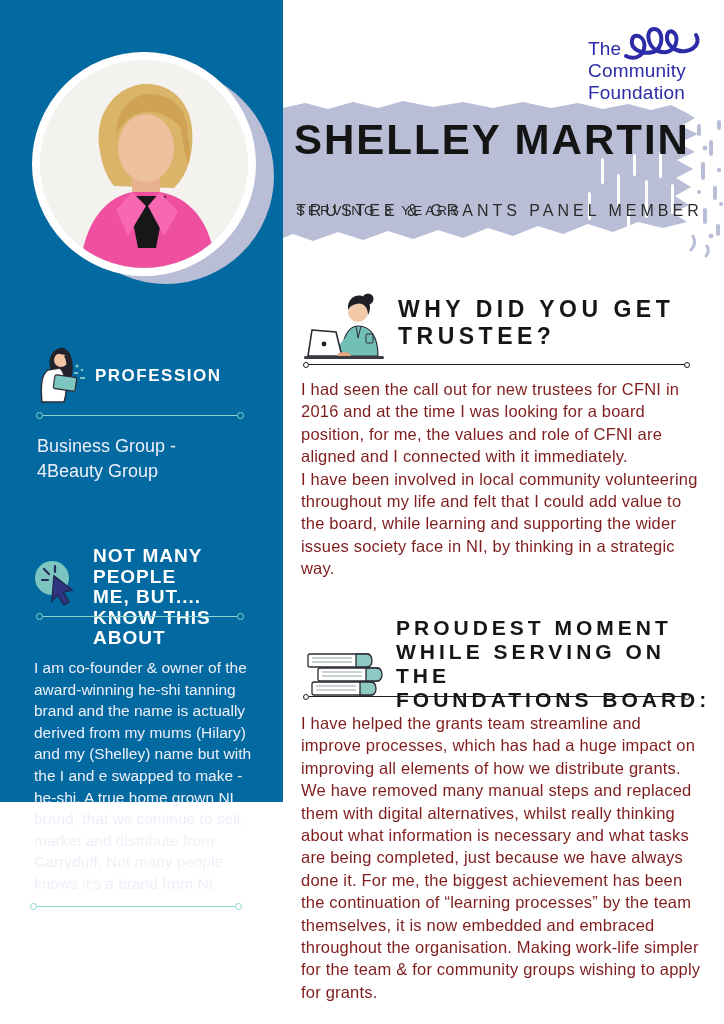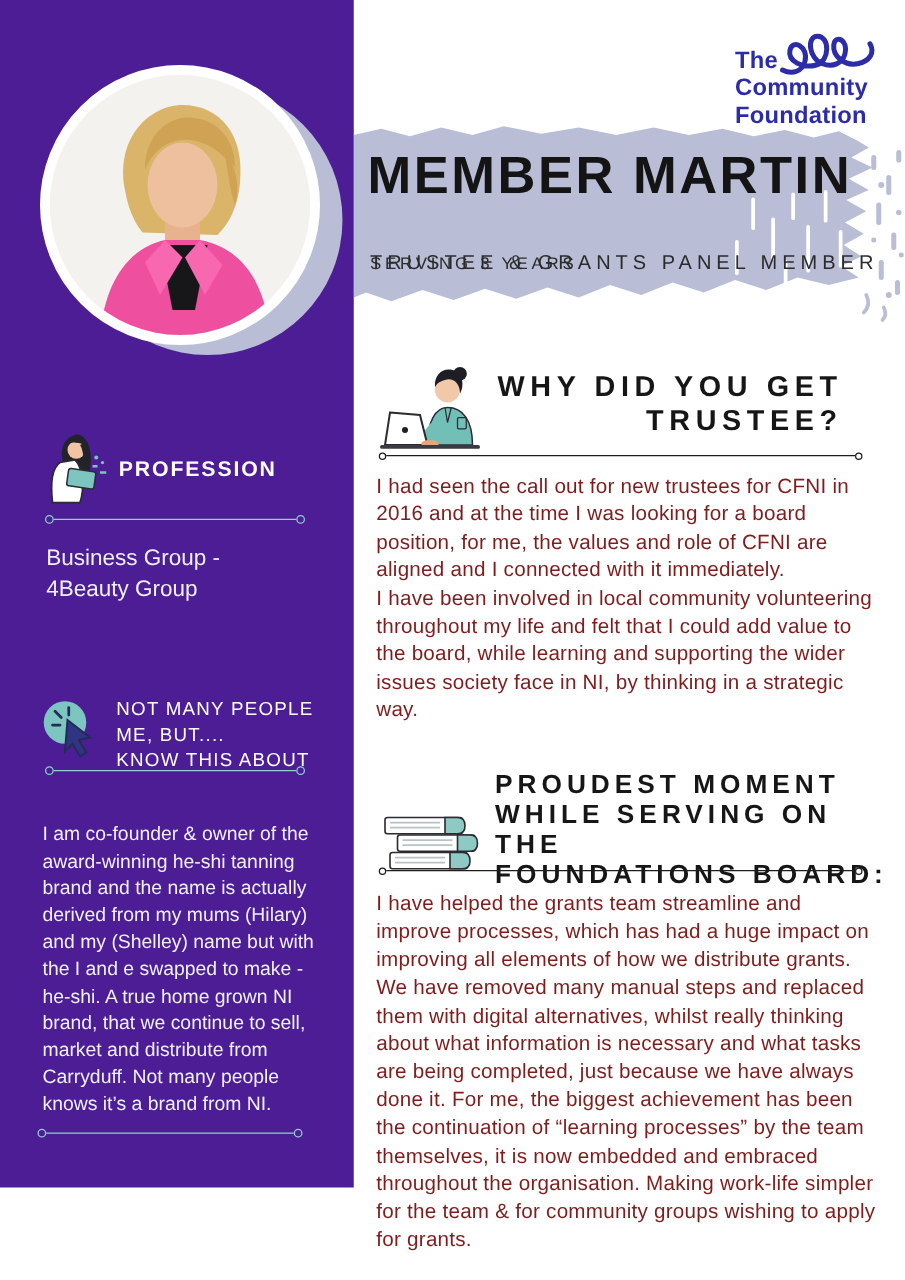--- a/index.html
+++ b/index.html
@@ -3,49 +3,49 @@
 <meta charset="utf-8">
 <style>
   html,body{margin:0;padding:0;background:#ffffff;}
   .page{
     position:relative;width:724px;height:1024px;overflow:hidden;background:#ffffff;
     font-family:"Liberation Sans", sans-serif;
   }
   .abs{position:absolute;}
 
   
-  .sidebar{left:0;top:0;width:283px;height:950px;background:#4c1d95;}
+  .sidebar{left:0;top:0;width:283px;height:802px;background:#0369a1;}
 
   
   .photo-wrap{left:32px;top:52px;width:244px;height:240px;}
   .crescent{position:absolute;left:26px;top:16px;width:216px;height:216px;border-radius:50%;background:#b9bdd6;}
   .photo-circle{position:absolute;left:0;top:0;width:208px;height:208px;border-radius:50%;
     border:8px solid #ffffff;background:#f4f2ef;overflow:hidden;}
 
   
   .side-heading{color:#ffffff;font-weight:700;font-size:17px;letter-spacing:1.5px;}
-  .fact-heading{color:#ffffff;font-weight:400;font-size:15px;letter-spacing:1px;line-height:20.5px;margin-top:12px;}
+  .fact-heading{color:#ffffff;font-weight:700;font-size:19px;letter-spacing:1px;line-height:20.5px;}
   .side-body{color:#eef0f8;font-size:15.5px;line-height:21.6px;margin-top:11px;}
   .prof-line{color:#eef0f8;font-size:18px;line-height:25px;}
 
   .teal-sep{display:flex;align-items:center;height:7px;}
   .teal-sep .dot{width:5px;height:5px;border:1.4px solid #8fd2cb;border-radius:50%;background:transparent;flex:0 0 auto;}
   .teal-sep .line{flex:1;height:1.6px;background:#8fd2cb;}
 
   
-  .logo-word{color:#2c2ca8;font-weight:700;font-size:19px;letter-spacing:0.2px;line-height:21px;}
+  .logo-word{color:#2c2ca8;font-weight:400;font-size:19px;letter-spacing:0.2px;line-height:21px;}
 
   
   .name-title{color:#141414;font-weight:800;font-size:42px;letter-spacing:2px;white-space:nowrap;}
   .role-line{color:#2b2b2b;font-size:16px;letter-spacing:4px;white-space:nowrap;margin-top:24px;}
   .serving-line{color:#2b2b2b;font-size:13.5px;letter-spacing:3px;white-space:nowrap;}
 
   
   .sec-heading{color:#161616;font-weight:800;letter-spacing:4.5px;}
-  .sec-heading.s1{font-size:23px;line-height:27px;text-align:right;}
+  .sec-heading.s1{font-size:23px;line-height:27px;}
   .sec-heading.s2{font-size:21px;line-height:24px;letter-spacing:4px;}
   .dark-sep{display:flex;align-items:center;height:7px;}
   .dark-sep .dot{width:4px;height:4px;border:1.5px solid #1c1c1c;border-radius:50%;background:#ffffff;flex:0 0 auto;}
   .dark-sep .line{flex:1;height:1.6px;background:#1c1c1c;}
   .sec-body{color:#7f1d1d;font-size:16.5px;line-height:22.4px;white-space:pre-line;letter-spacing:0.2px;}
 </style>
 </head>
 <body>
 
 <div class="page">
@@ -166,21 +166,21 @@
       <circle cx="422" cy="52" r="2.4"></circle>
       <circle cx="436" cy="74" r="2.2"></circle>
       <circle cx="428" cy="140" r="2.4"></circle>
       <circle cx="438" cy="108" r="2"></circle>
       <circle cx="416" cy="96" r="2"></circle>
       <path d="M410,140 q4,8 -2,14" stroke="#b9bdd6" stroke-width="3" fill="none" stroke-linecap="round"></path>
       <path d="M424,150 q3,6 -1,10" stroke="#b9bdd6" stroke-width="3" fill="none" stroke-linecap="round"></path>
     </g>
   </svg>
 
-  <div class="abs name-title" style="left:294px;top:116px">MEMBER MARTIN</div>
+  <div class="abs name-title" style="left:294px;top:116px">SHELLEY MARTIN</div>
   <div class="abs role-line" style="left:296px;top:178px">TRUSTEE &amp; GRANTS PANEL MEMBER</div>
   <div class="abs serving-line" style="left:296px;top:203px">SERVING 3 YEARS</div>
 
   <svg class="abs" style="left:302px;top:290px" width="84" height="72" viewBox="0 0 84 72">
 
     <circle cx="56" cy="22" r="10" fill="#f2c9a8"></circle>
     <path d="M46,20 C45,10 52,4 60,6 C68,8 70,18 66,25 C66,16 60,12 54,14 C50,15 47,17 46,20 Z" fill="#1e1e26"></path>
     <circle cx="66" cy="9" r="5.5" fill="#1e1e26"></circle>
 
     <path d="M40,66 C40,48 46,36 56,36 C68,36 76,46 76,66 Z" fill="#72bfb8" stroke="#2b2b33" stroke-width="1.2"></path>

